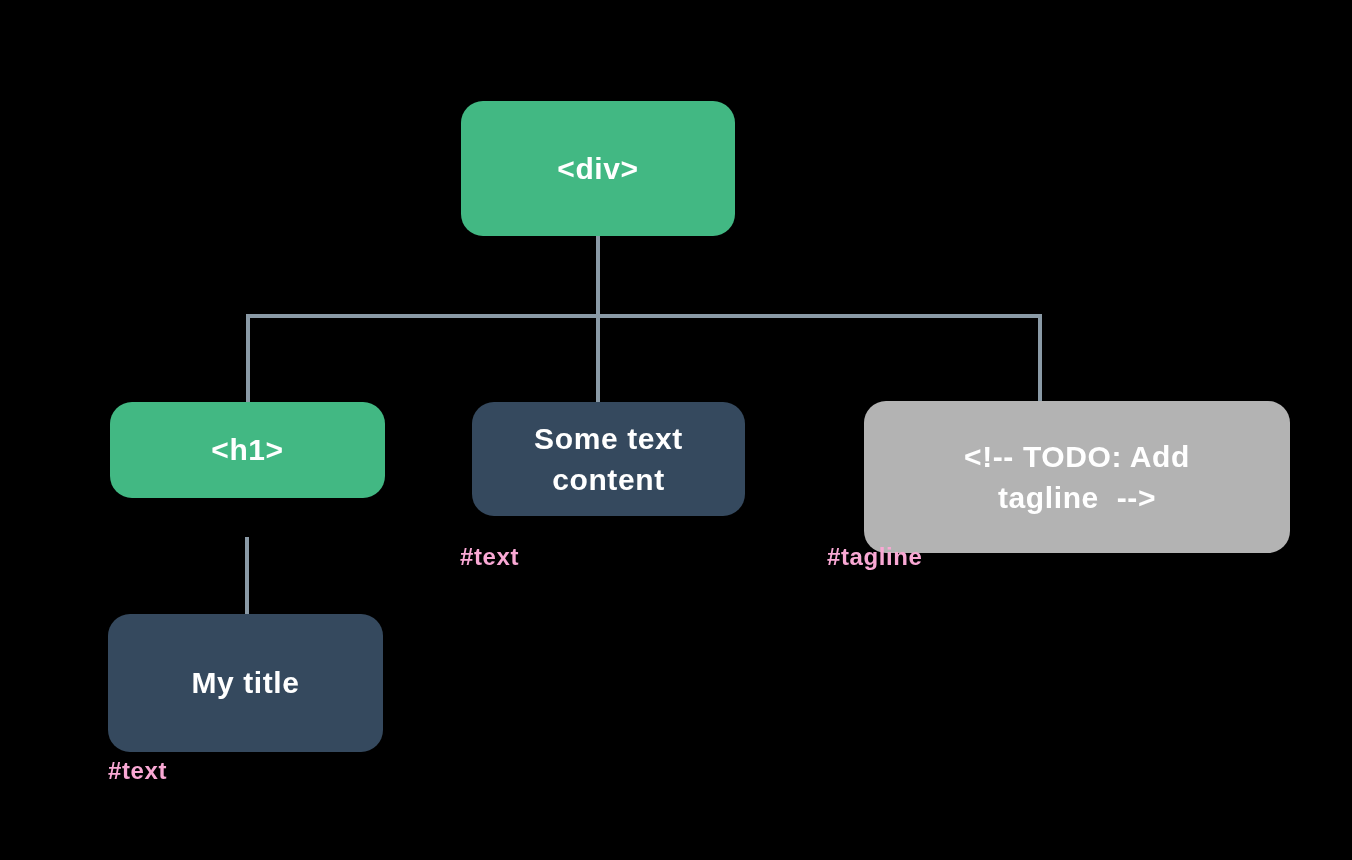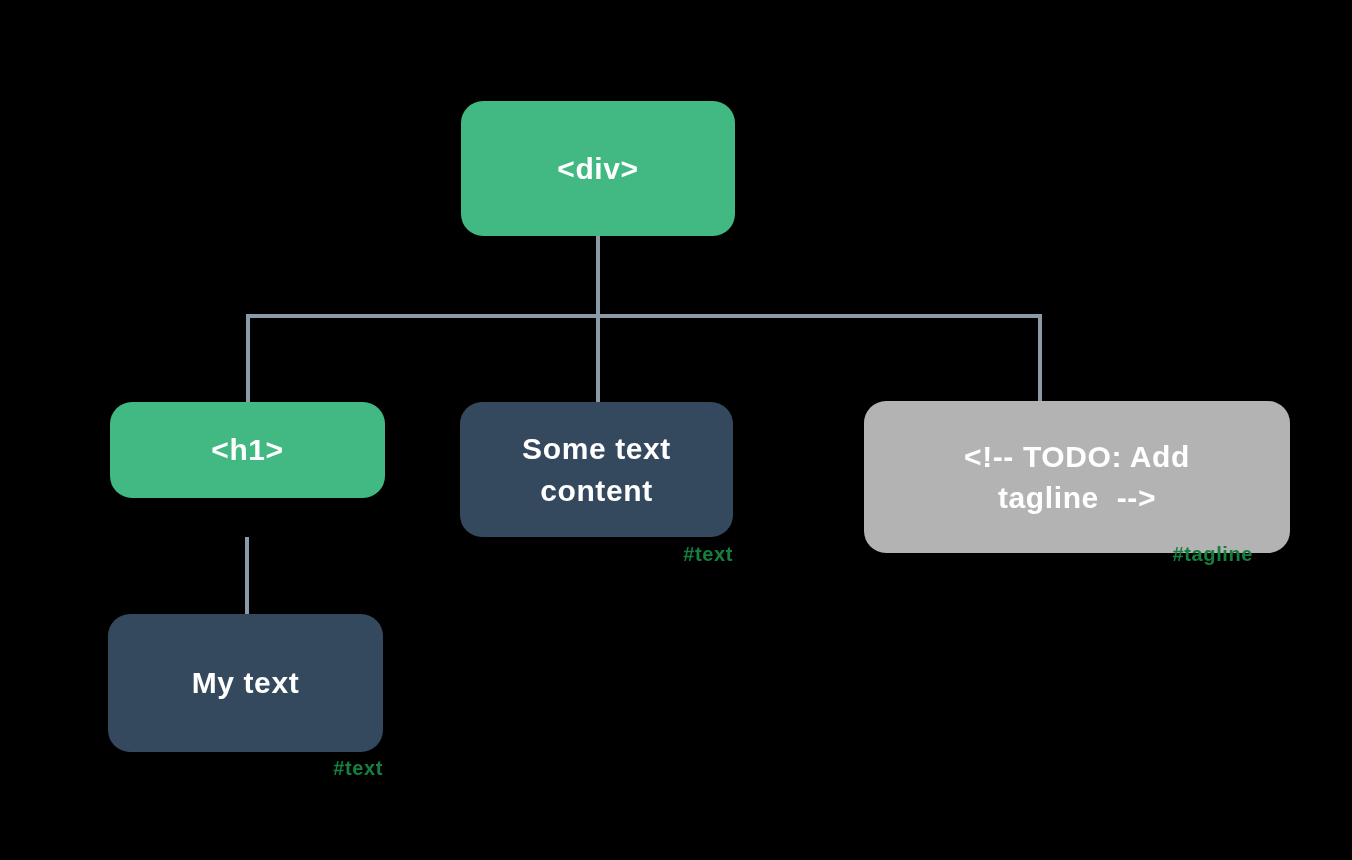--- a/index.html
+++ b/index.html
@@ -30,29 +30,29 @@
     white-space: pre-wrap;
     box-sizing: border-box;
     padding: 0 35px;
   }
   .node--element { background: #42b883; }
   .node--textnode { background: #35495e; }
   .node--comment  { background: #b3b3b3; }
 
   .node-root    { left: 461px; top: 101px; width: 274px; height: 135px; }
   .node-h1      { left: 110px; top: 402px; width: 275px; height: 96px; }
-  .node-text    { left: 460px; top: 402px; width: 273px; height: 135px; }
+  .node-text    { left: 472px; top: 402px; width: 273px; height: 114px; }
   .node-comment { left: 864px; top: 401px; width: 426px; height: 152px; }
   .node-title   { left: 108px; top: 614px; width: 275px; height: 138px; }
 
   .type-label {
     position: absolute;
-    text-align: right;
-    color: #15803d;
-    font-size: 20px;
+    text-align: left;
+    color: #f9a8d4;
+    font-size: 24px;
     font-weight: 700;
     letter-spacing: 0.6px;
   }
   .label-text    { left: 460px; top: 543px; width: 273px; }
   .label-comment { left: 827px; top: 543px; width: 426px; }
   .label-title   { left: 108px; top: 757px; width: 275px; }
 
   .connector {
     position: absolute;
     background: #8a9aa6;
@@ -79,21 +79,21 @@
   <div class="node node--element node-root">&lt;div&gt;</div>
 
   <div class="node node--element node-h1">&lt;h1&gt;</div>
 
   <div class="node node--textnode node-text">Some text
 content</div>
 
   <div class="node node--comment node-comment">&lt;!-- TODO: Add
 tagline  --&gt;</div>
 
-  <div class="node node--textnode node-title">My text</div>
+  <div class="node node--textnode node-title">My title</div>
 
   <div class="type-label label-text">#text</div>
 
   <div class="type-label label-comment">#tagline</div>
 
   <div class="type-label label-title">#text</div>
 
 </div>
 
 </body></html>

